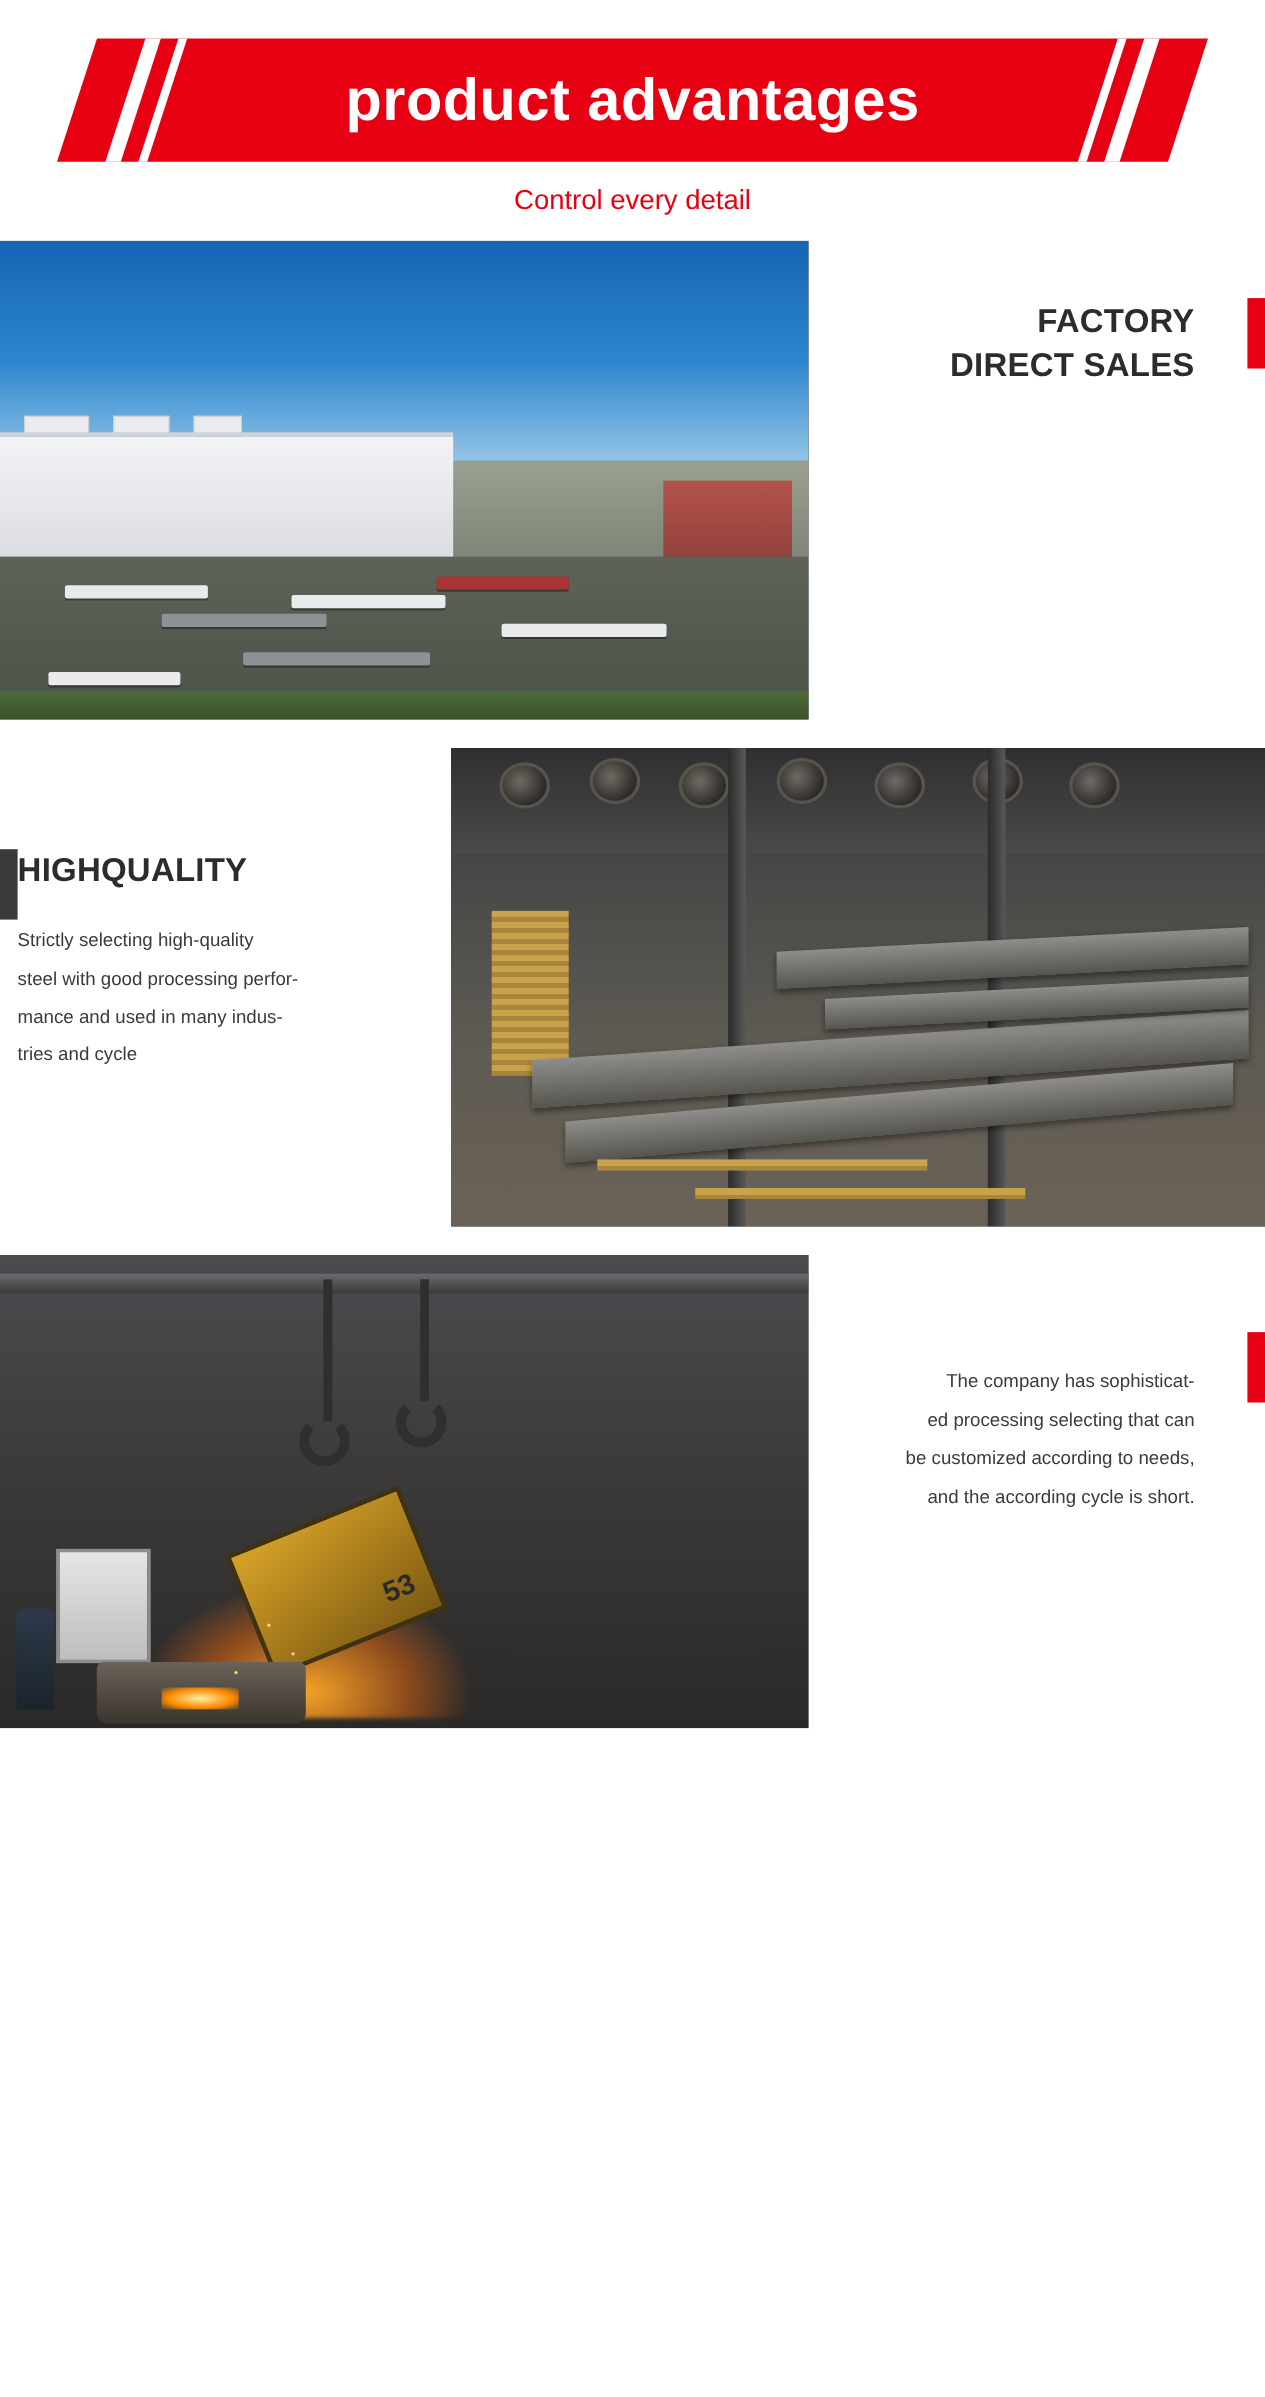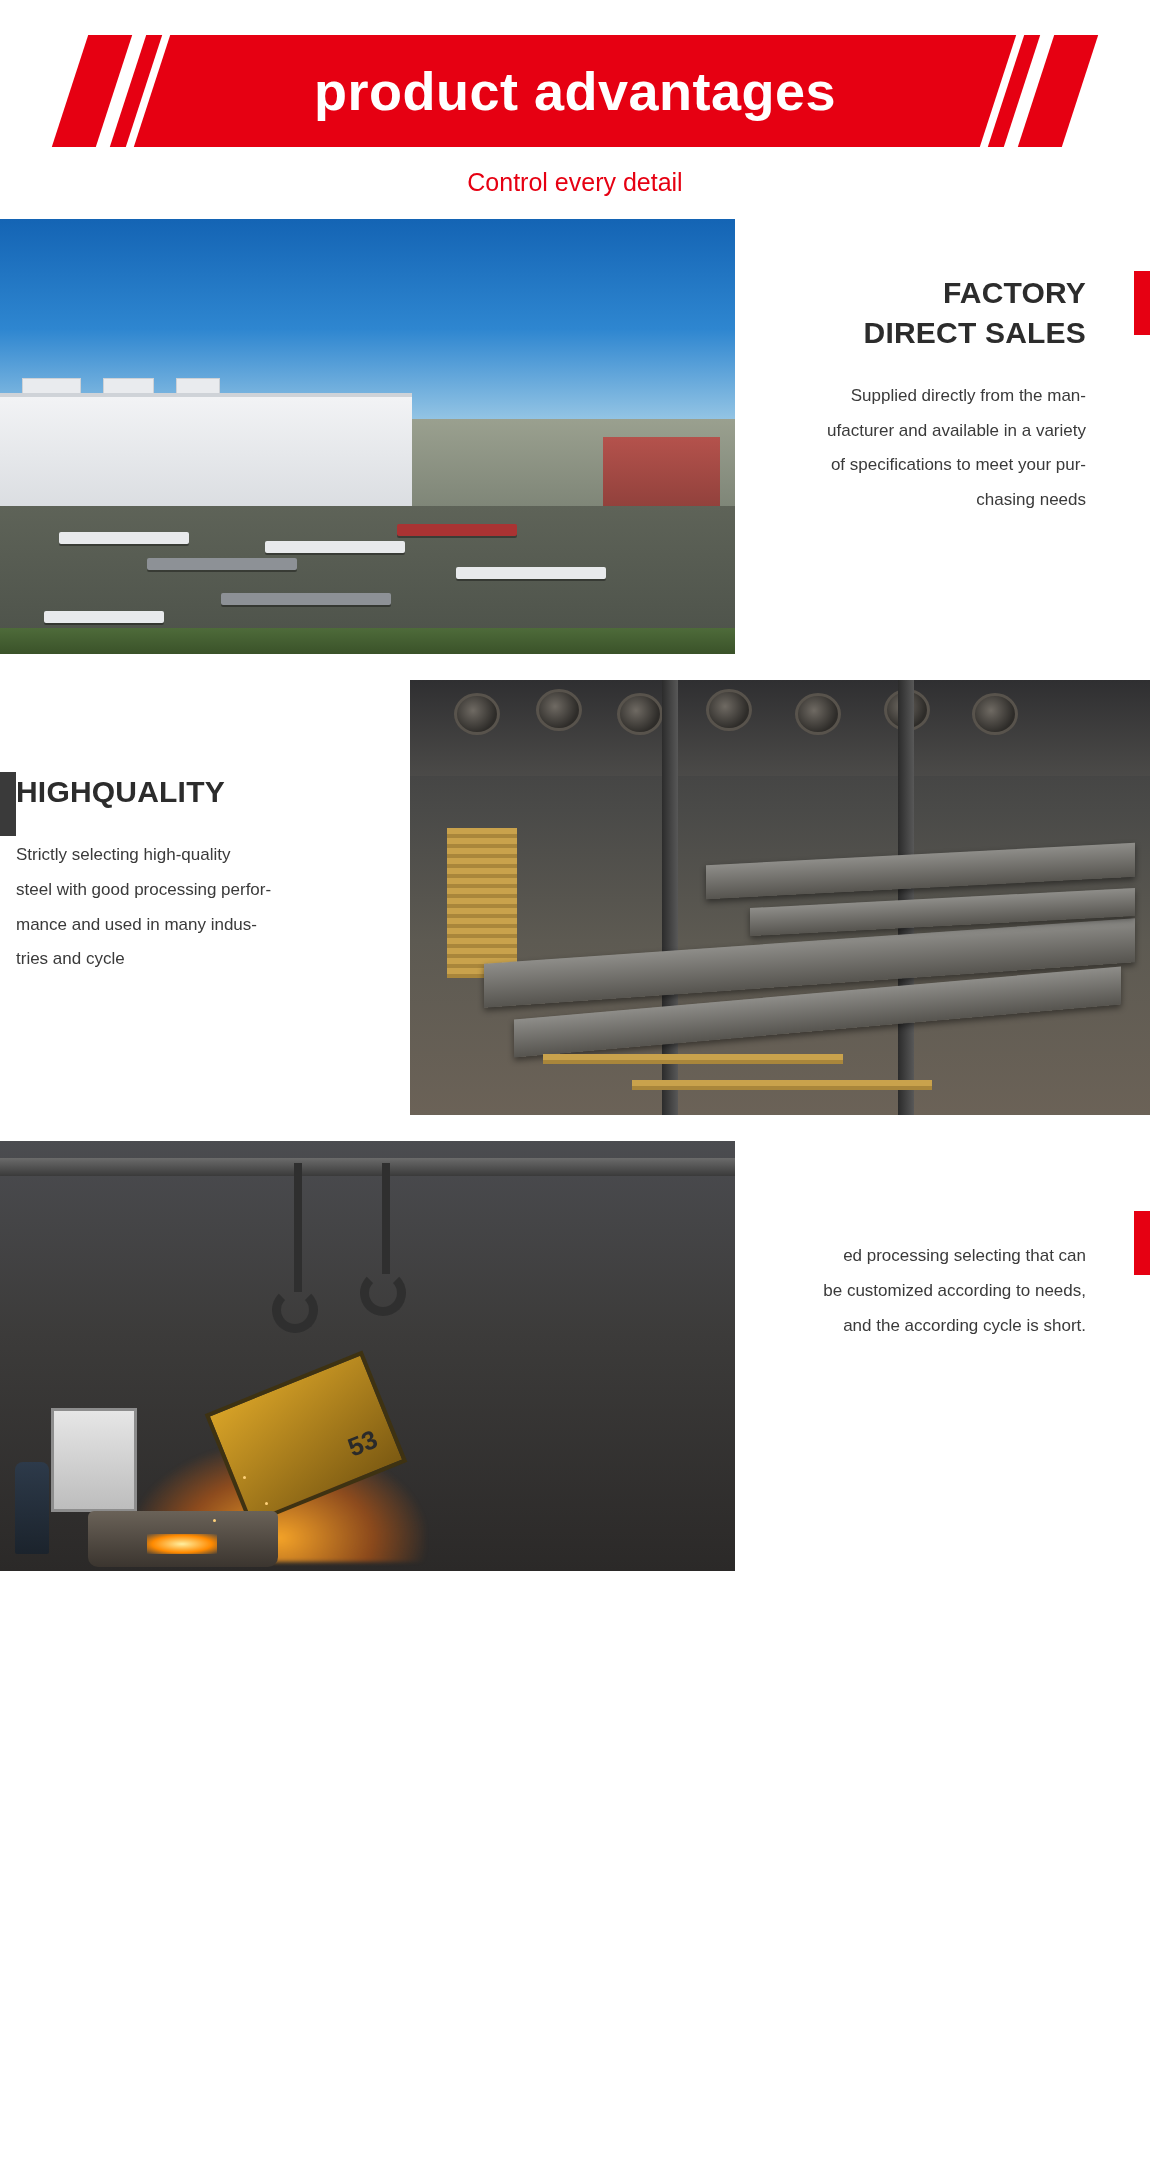--- a/index.html
+++ b/index.html
@@ -259,26 +259,20 @@
       <div class="truck" style="left:62%;top:80%;width:150px;"></div>
       <div class="truck dark" style="left:30%;top:86%;width:170px;"></div>
       <div class="truck" style="left:6%;top:90%;width:120px;"></div>
       <div class="grass"></div>
     </div>
     <div class="textblock right-aligned">
       <span class="bar bar-red bar-right"></span>
       <div class="heading">
         <div>FACTORY</div>
         <div>DIRECT SALES</div>
-      </div>
-      <div class="body-text">
-        <div>Supplied directly from the man-</div>
-        <div>ufacturer and available in a variety</div>
-        <div>of specifications to meet your pur-</div>
-        <div>chasing needs</div>
       </div>
     </div>
   </div>
 
   <div class="row">
     <div class="textblock left-aligned" style="padding-top:92px;">
       <span class="bar bar-dark bar-left" style="top:92px;"></span>
       <div class="heading" style="padding-left:16px;">
         <div>HIGHQUALITY</div>
       </div>
@@ -329,20 +323,21 @@
       <div class="worker"></div>
       <div class="spark" style="left:33%;top:78%;"></div>
       <div class="spark" style="left:36%;top:84%;"></div>
       <div class="spark" style="left:29%;top:88%;"></div>
     </div>
     <div class="textblock right-aligned" style="padding-top:72px;">
       <span class="bar bar-red bar-right" style="top:70px;"></span>
       <div class="heading">
       </div>
       <div class="body-text">
+        <div>The company has sophisticat-</div>
         <div>ed processing selecting that can</div>
         <div>be customized according to needs,</div>
         <div>and the according cycle is short.</div>
       </div>
     </div>
   </div>
 
 </div>
 
 </body></html>

